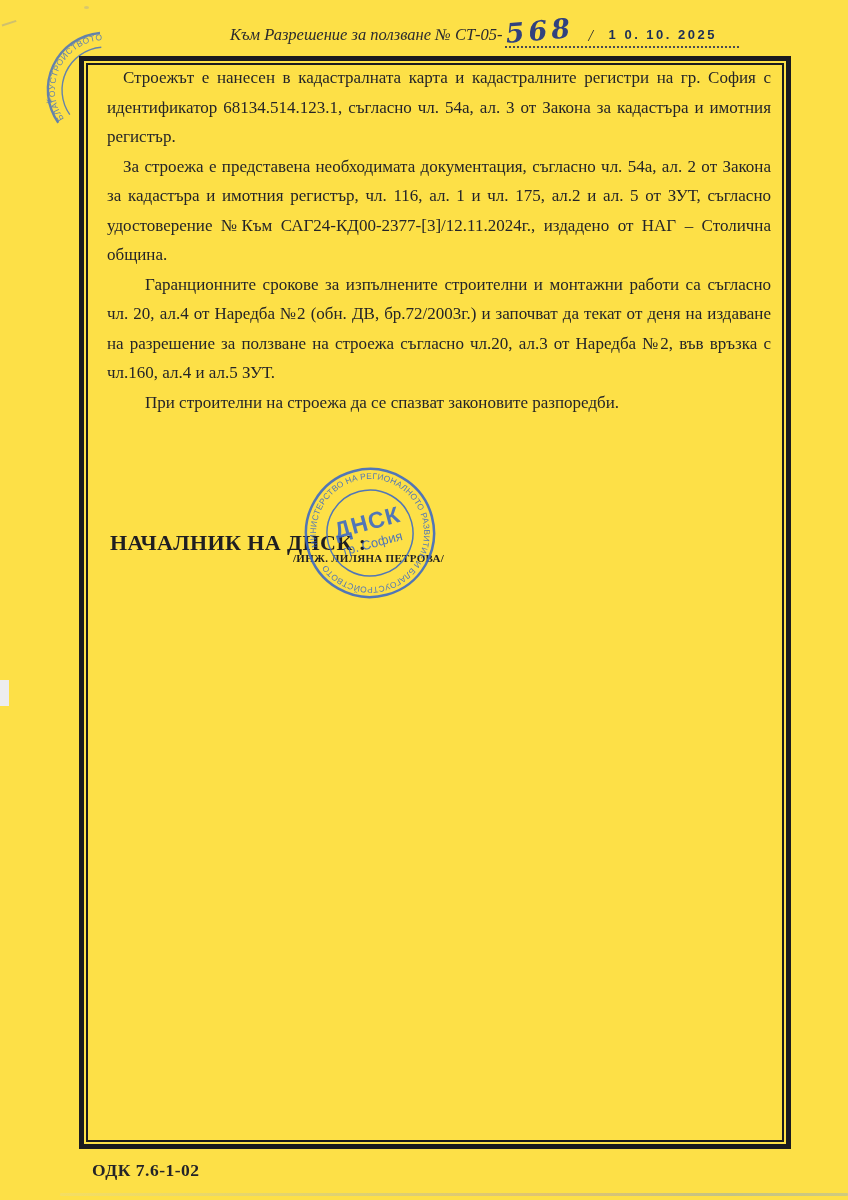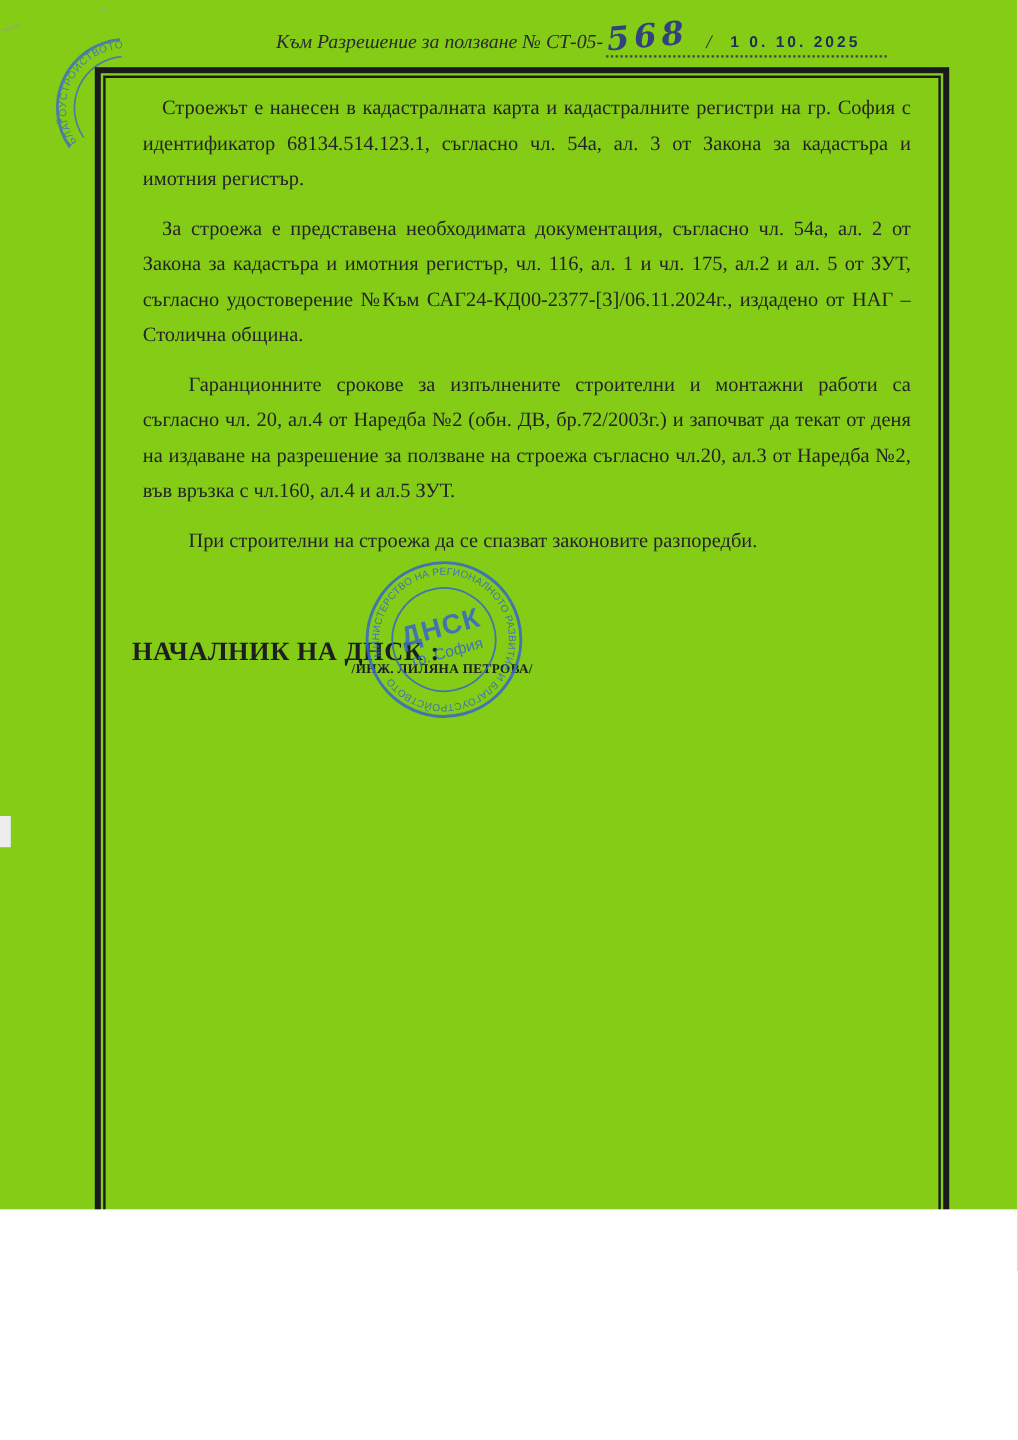--- a/index.html
+++ b/index.html
@@ -1,18 +1,18 @@
 <!DOCTYPE html>
 <html lang="bg"><head>
 <meta charset="utf-8">
 <style>
   html,body { margin:0; padding:0; background:#ffffff; }
   .page {
-    position:relative; width:848px; height:1008px;
-    background:#84cc16; overflow:hidden;
+    position:relative; width:848px; height:1200px;
+    background:#fde047; overflow:hidden;
     font-family:"Liberation Serif", serif; color:#242428;
   }
 
   
   .header-line { position:absolute; left:230px; top:14px; height:34px; display:flex; align-items:flex-end; }
   .header-label { font-style:italic; font-size:16.5px; line-height:1.2; color:#2b2b2e; padding-bottom:3px; white-space:nowrap; }
   .dot-zone { position:relative; width:234px; height:28px; border-bottom:2px dotted #4a4a50; margin-left:2px; }
   .handwritten {
     position:absolute; left:2px; bottom:-3px;
     font-family:"DejaVu Serif", serif; font-style:italic; font-weight:bold;
@@ -28,21 +28,21 @@
 
   
   .frame { position:absolute; left:79px; top:56px; width:702px; height:1083px; border:5px solid #1a1a1e; }
   .frame-inner { position:absolute; inset:2px; border:2px solid #1a1a1e; }
 
   
   .body-text {
     position:absolute; left:107px; top:63px; width:664px;
     font-size:17px; line-height:29.5px; text-align:justify; color:#242428;
   }
-  .body-text p { margin:12px; }
+  .body-text p { margin:0; }
   .indent-sm { text-indent:16px; }
   .indent-lg { text-indent:38px; }
 
   
   .sig-title { position:absolute; left:110px; top:530px; font-size:22px; font-weight:bold; letter-spacing:.4px; color:#1e1e22; white-space:nowrap; }
   .sig-name  { position:absolute; left:293px; top:552px; font-size:11px; font-weight:bold; letter-spacing:.3px; color:#1e1e22; white-space:nowrap; }
 
   
   .stamp-main   { position:absolute; left:300px; top:463px; opacity:.88; }
   .stamp-corner { position:absolute; left:20px;  top:10px;  opacity:.78; }
@@ -87,21 +87,21 @@
     </text>
     <text x="25" y="95" font-size="10" fill="#3a68c6">✶</text>
   </svg>
 
   <div class="frame">
     <div class="frame-inner"></div>
   </div>
 
   <div class="body-text">
     <p class="indent-sm">Строежът е нанесен в кадастралната карта и кадастралните регистри на гр. София с идентификатор 68134.514.123.1, съгласно чл. 54а, ал. 3 от Закона за кадастъра и имотния регистър.</p>
-    <p class="indent-sm">За строежа е представена необходимата документация, съгласно чл. 54а, ал. 2 от Закона за кадастъра и имотния регистър, чл. 116, ал. 1 и чл. 175, ал.2 и ал. 5 от ЗУТ, съгласно удостоверение №Към САГ24-КД00-2377-[3]/06.11.2024г., издадено от НАГ – Столична община.</p>
+    <p class="indent-sm">За строежа е представена необходимата документация, съгласно чл. 54а, ал. 2 от Закона за кадастъра и имотния регистър, чл. 116, ал. 1 и чл. 175, ал.2 и ал. 5 от ЗУТ, съгласно удостоверение №Към САГ24-КД00-2377-[3]/12.11.2024г., издадено от НАГ – Столична община.</p>
     <p class="indent-lg">Гаранционните срокове за изпълнените строителни и монтажни работи са съгласно чл. 20, ал.4 от Наредба №2 (обн. ДВ, бр.72/2003г.) и започват да текат от деня на издаване на разрешение за ползване на строежа съгласно чл.20, ал.3 от Наредба №2, във връзка с чл.160, ал.4 и ал.5 ЗУТ.</p>
     <p class="indent-lg">При строителни на строежа да се спазват законовите разпоредби.</p>
   </div>
 
   <div class="sig-title">НАЧАЛНИК НА ДНСК :</div>
   <div class="sig-name">/ИНЖ. ЛИЛЯНА ПЕТРОВА/</div>
 
   <svg class="stamp-main" width="140" height="140" viewBox="0 0 140 140" aria-hidden="true">
     <g transform="rotate(-15 70 70)">
       <circle cx="70" cy="70" r="64" fill="none" stroke="#3a68c6" stroke-width="2.5"></circle>

